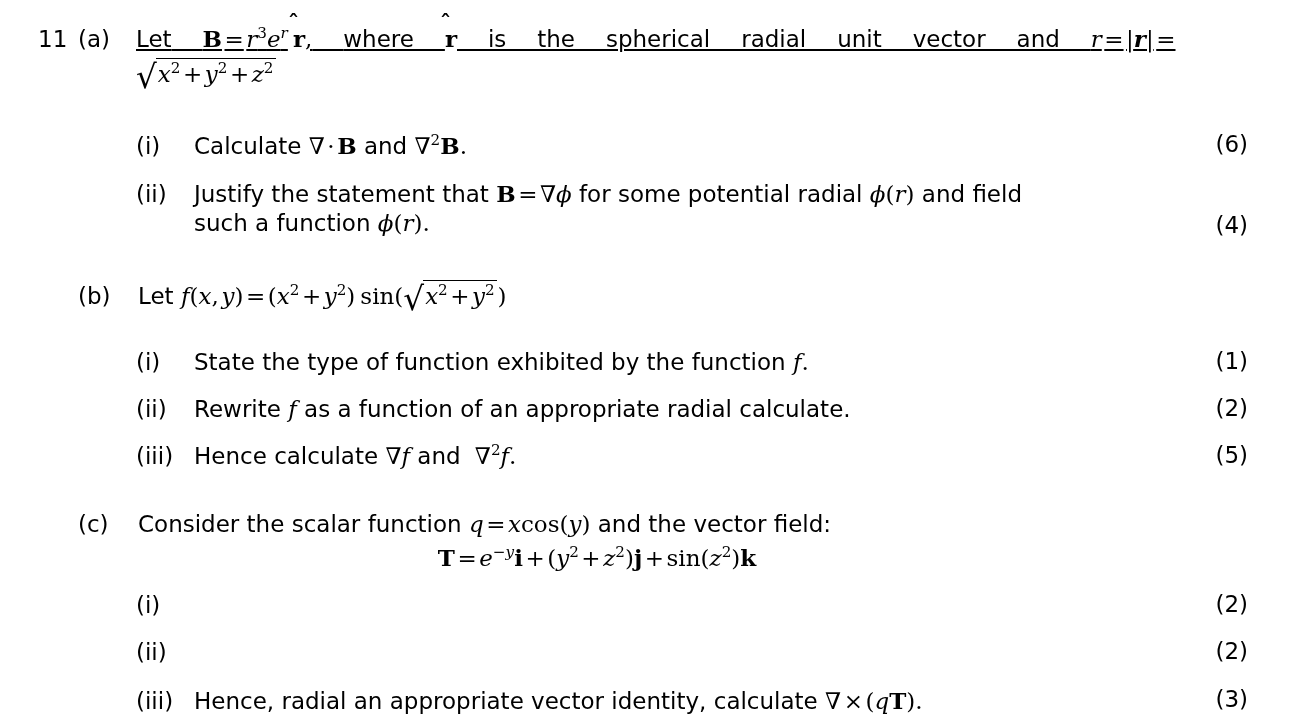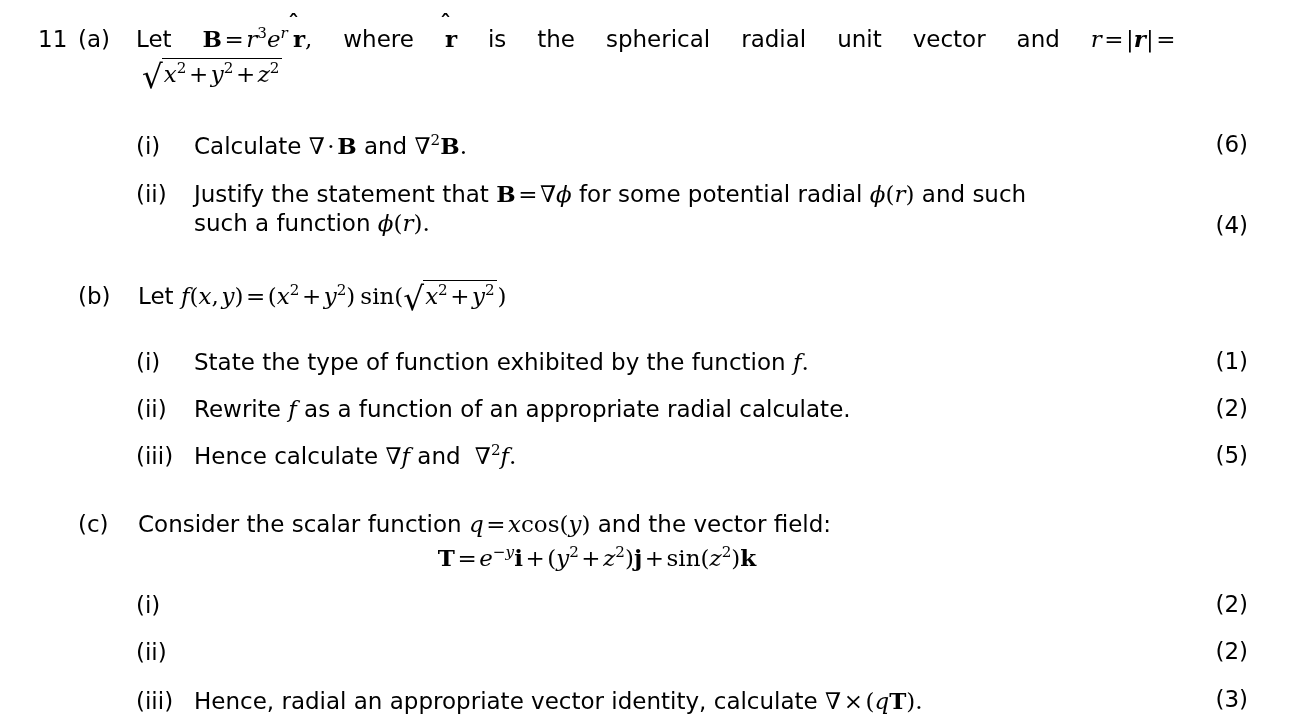--- a/index.html
+++ b/index.html
@@ -113,34 +113,34 @@
   }
 </style>
 </head>
 <body>
 
 <div class="page">
 
   <div class="row" style="left:38px; top:24px; width:1170px;">
     <span class="label-col" style="min-width:34px;">11</span>
     <span class="label-col" style="min-width:52px; padding-left:6px;">(a)</span>
-    <span class="text-col justified" style="width:1042px; padding-left:6px;">
+    <span class="text-col justified" style="width:1042px; padding-left:6px;text-decoration:underline;">
       <span>Let</span>
       <span class="mathseg">
         <span class="mb">B</span><span class="mo">=</span><span class="mi">r</span><sup class="exn">3</sup><span class="mi">e</span><sup class="ex">r</sup><span class="hatwrap" style="margin-left:.22em;"><span class="hatmark">̂</span><span class="hatchar">r</span></span><span class="mn">,</span>
       </span>
       
       where
       <span class="mathseg"><span class="hatwrap"><span class="hatmark">̂</span><span class="hatchar">r</span></span></span>
       is the spherical radial unit vector and
       <span class="mathseg"><span class="mi">r</span><span class="mo">=</span><span class="mn">|</span><span class="mb" style="font-style:italic;">r</span><span class="mn">|</span><span class="mo">=</span></span>
     </span>
   </div>
 
-  <div class="row" style="left:44px; top:58px;align-items:flex-end;">
+  <div class="row" style="left:38px; top:58px;align-items:flex-end;">
     <span style="display:inline-block; width:98px;"></span>
     <span class="mathseg" style="font-size:23px;">
       <span class="sqrt">
         <span class="radical">√</span><span class="radicand"><span class="mi">x</span><sup class="exn">2</sup><span class="mo">+</span><span class="mi">y</span><sup class="exn">2</sup><span class="mo">+</span><span class="mn" style="font-style:italic;">z</span><sup class="exn">2</sup></span>
       </span>
     </span>
   </div>
 
   <div class="row" style="left:136px; top:131px;">
     <span class="label-col" style="min-width:58px;">(i)</span>
@@ -153,21 +153,21 @@
   </div>
   <div class="marks" style="top:131px;">(6)</div>
 
   <div class="row" style="left:136px; top:179px;">
     <span class="label-col" style="min-width:58px;">(ii)</span>
     <span class="text-col" style="width:1000px;">
       <span>Justify the statement that</span>
       <span class="mathseg"><span class="mb">B</span><span class="mo">=</span><span class="nabla">∇</span><span class="mi">ϕ</span></span>
       <span>for some potential radial</span>
       <span class="mathseg"><span class="mi">ϕ</span><span class="mn">(</span><span class="mi">r</span><span class="mn">)</span></span>
-      <span>and such</span>
+      <span>and field</span>
       <br>
       <span>such a function</span>
       <span class="mathseg"><span class="mi">ϕ</span><span class="mn">(</span><span class="mi">r</span><span class="mn">)</span><span class="mn">.</span></span>
     </span>
   </div>
   <div class="marks" style="top:212px;">(4)</div>
 
   <div class="row" style="left:78px; top:280px;">
     <span class="label-col" style="min-width:52px;">(b)</span>
     <span class="text-col" style="padding-left:8px;">

